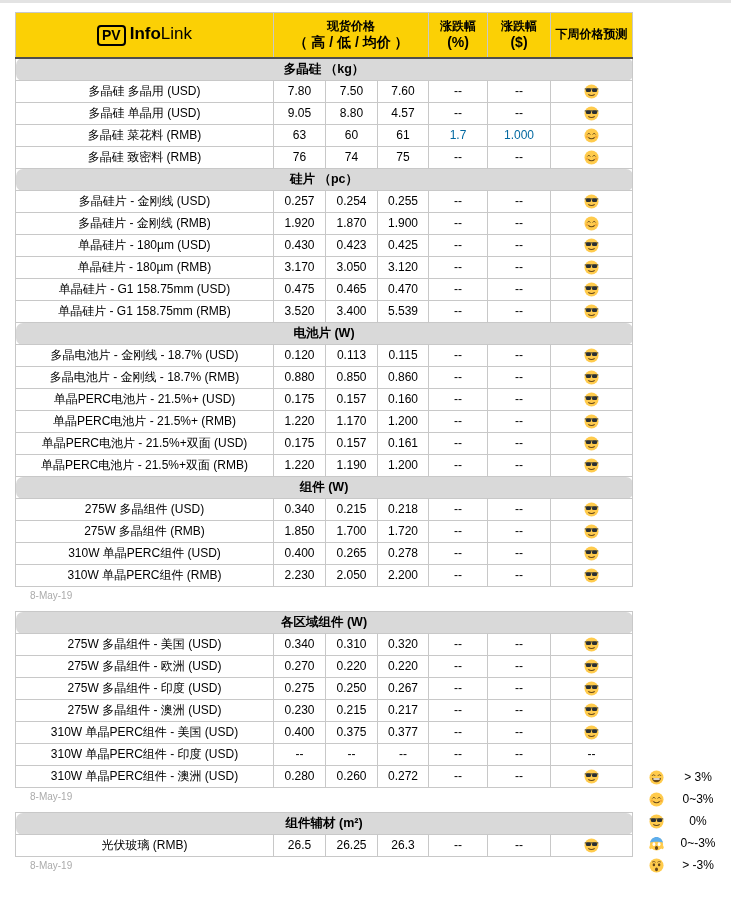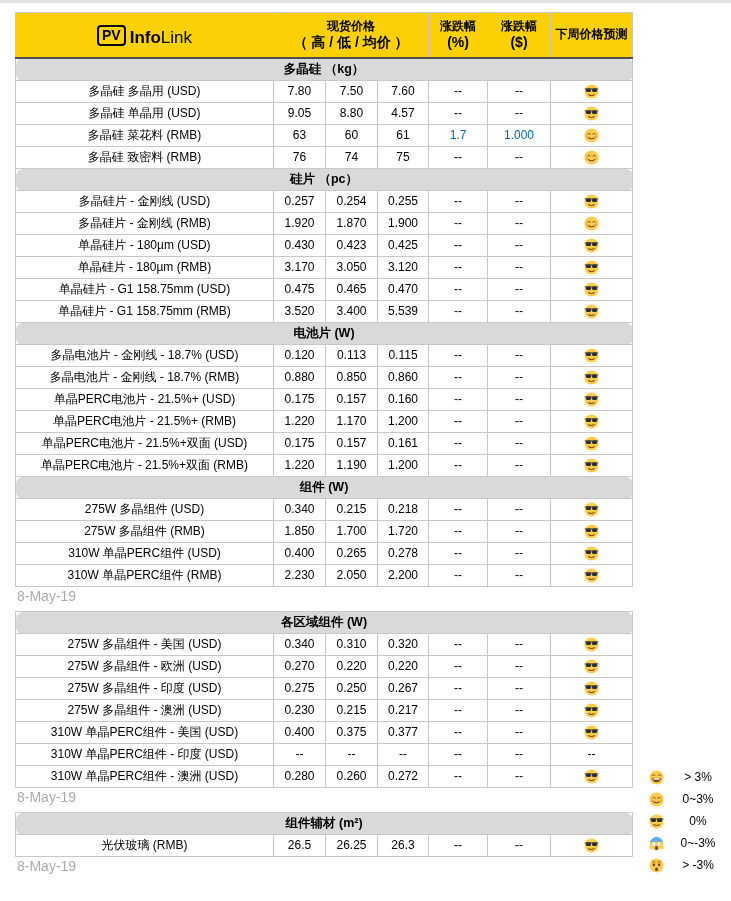--- a/index.html
+++ b/index.html
@@ -15,23 +15,23 @@
     border:1px solid #c8c8c8;font-size:12px;text-align:center;height:21px;
     padding:0;line-height:1.15;white-space:nowrap;overflow:hidden;vertical-align:middle;
   }
   table.price thead td{
     background:#FBD005;font-weight:700;border-bottom:2px solid #4d4d4d;height:44px;
   }
   table.price thead td .l2{font-weight:700;font-size:14px;}
   tr.section td{background:#D9D9D9;font-weight:700;font-size:12.5px;border-radius:7px;}
   td.name{text-align:left;padding-left:6px;font-size:12px;}
   td.green{color:#0369a1;}
-  .date{font-size:14px;color:#ababab;margin:3px 0 9px 2px;height:12px;line-height:12px;}
+  .date{font-size:10px;color:#ababab;margin:3px 0 9px 15px;height:12px;line-height:12px;}
   
-  .logo{display:inline-flex;align-items:flex-end;font-size:17px;line-height:1;}
+  .logo{display:inline-flex;align-items:flex-start;font-size:17px;line-height:1;}
   .logo .pvbox{
     display:inline-block;border:2.5px solid #000;border-radius:4px;
     padding:1px 3px 2px 3px;font-weight:700;margin-right:4px;font-size:14px;
   }
   .logo .info{font-weight:700;}
   .logo .link{font-weight:400;}
   
   svg.emoji{vertical-align:middle;display:inline-block;}
   
   .legend{position:absolute;left:649px;top:766px;width:80px;}

